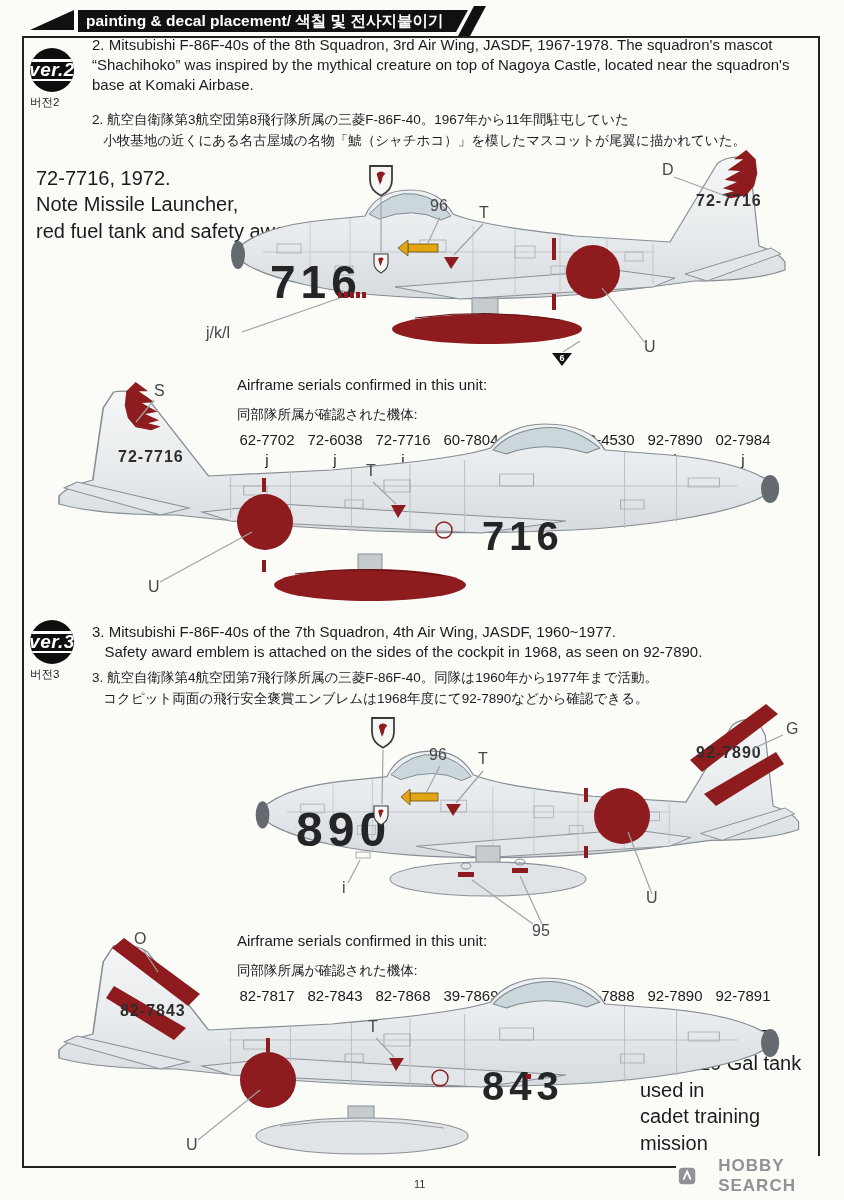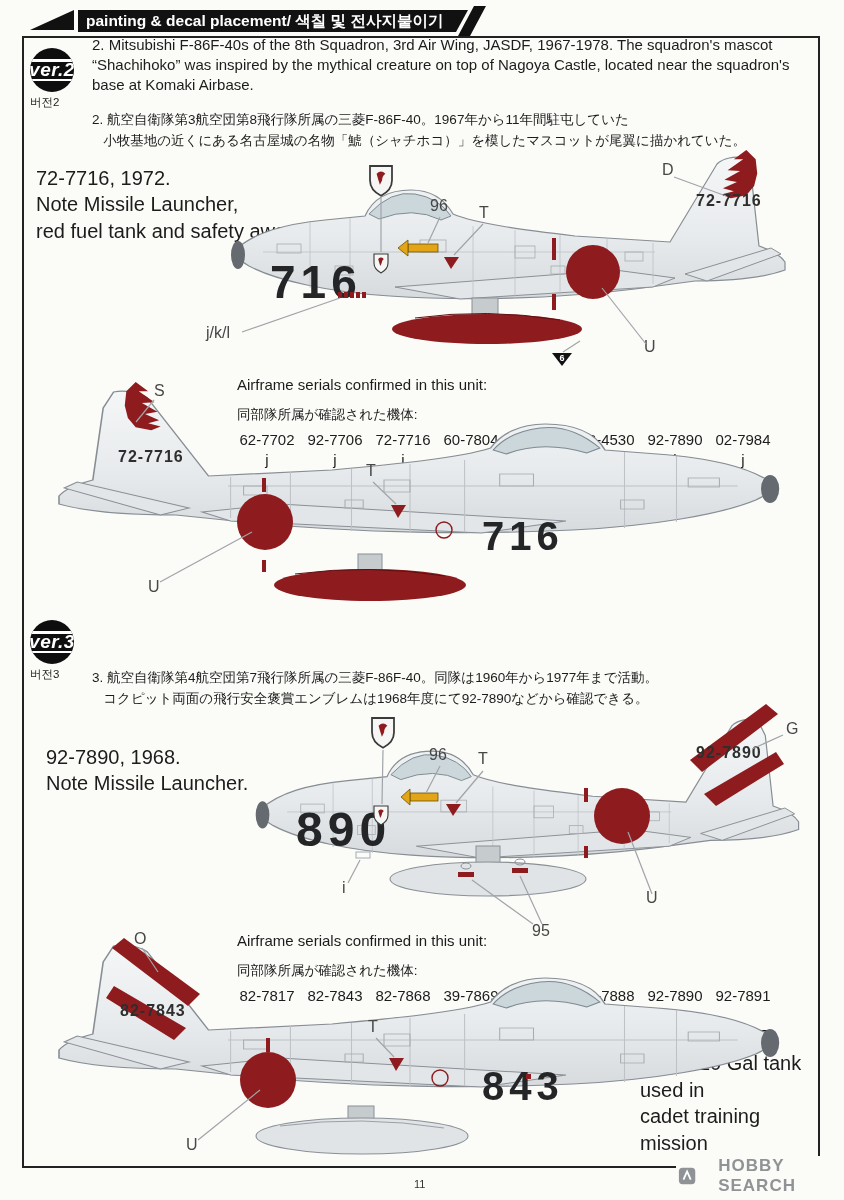--- a/index.html
+++ b/index.html
@@ -152,21 +152,21 @@
 
   <div class="abs serials" style="left:237px;top:376px">
     <div class="title-en">Airframe serials confirmed in this unit:</div>
     <div class="title-jp">同部隊所属が確認された機体:</div>
     <div class="serial-row">
       <div class="serial-col">
           <div>62-7702</div>
           <div class="ltr">j</div>
         </div>
       <div class="serial-col">
-          <div>92-7706</div>
+          <div>72-6038</div>
           <div class="ltr">j</div>
         </div>
       <div class="serial-col">
           <div>72-7716</div>
           <div class="ltr">j</div>
         </div>
       <div class="serial-col">
           <div>60-7804</div>
           <div class="ltr">j</div>
         </div>
@@ -209,24 +209,24 @@
     <text class="callout" x="108" y="218">U</text>
     <path class="ldr" d="M120 208 L212 158"></path>
   </svg>
 
   <div class="abs" style="left:30px;top:620px">
     <div class="badge">
         <span>ver.3</span>
       </div>
     <div class="badge-kr">버전3</div>
   </div>
+  <div class="abs desc-en pre" style="left:92px;top:622px">3. Mitsubishi F-86F-40s of the 7th Squadron, 4th Air Wing, JASDF, 1960~1977.
+&nbsp;&nbsp;&nbsp;Safety award emblem is attached on the sides of the cockpit in 1968, as seen on 92-7890.</div>
   <div class="abs desc-jp" style="left:92px;top:668px">3. 航空自衛隊第4航空団第7飛行隊所属の三菱F-86F-40。同隊は1960年から1977年まで活動。
 &nbsp;&nbsp;&nbsp;コクピット両面の飛行安全褒賞エンブレムは1968年度にて92-7890などから確認できる。</div>
-  <div class="abs note" style="left:46px;top:744px">92-7890, 1968.
-Note Missile Launcher.</div>
   <div class="abs note" style="left:640px;top:1024px;width:190px">82-7843, 1975.
 Note 120 Gal tank used in
 cadet training mission</div>
 
   <svg class="abs plane" style="left:230px;top:694px" width="590" height="246" viewBox="0 0 590 246">
     <use href="#airframe" transform="translate(10,16) scale(0.98)"></use>
     <rect x="246" y="152" width="24" height="20" style="fill:#c6cbce;stroke:#8a9096"></rect>
     <ellipse class="tankgray" cx="258" cy="185" rx="98" ry="17"></ellipse>
     <rect class="red" x="228" y="178" width="16" height="5"></rect>
     <rect class="red" x="282" y="174" width="16" height="5"></rect>

